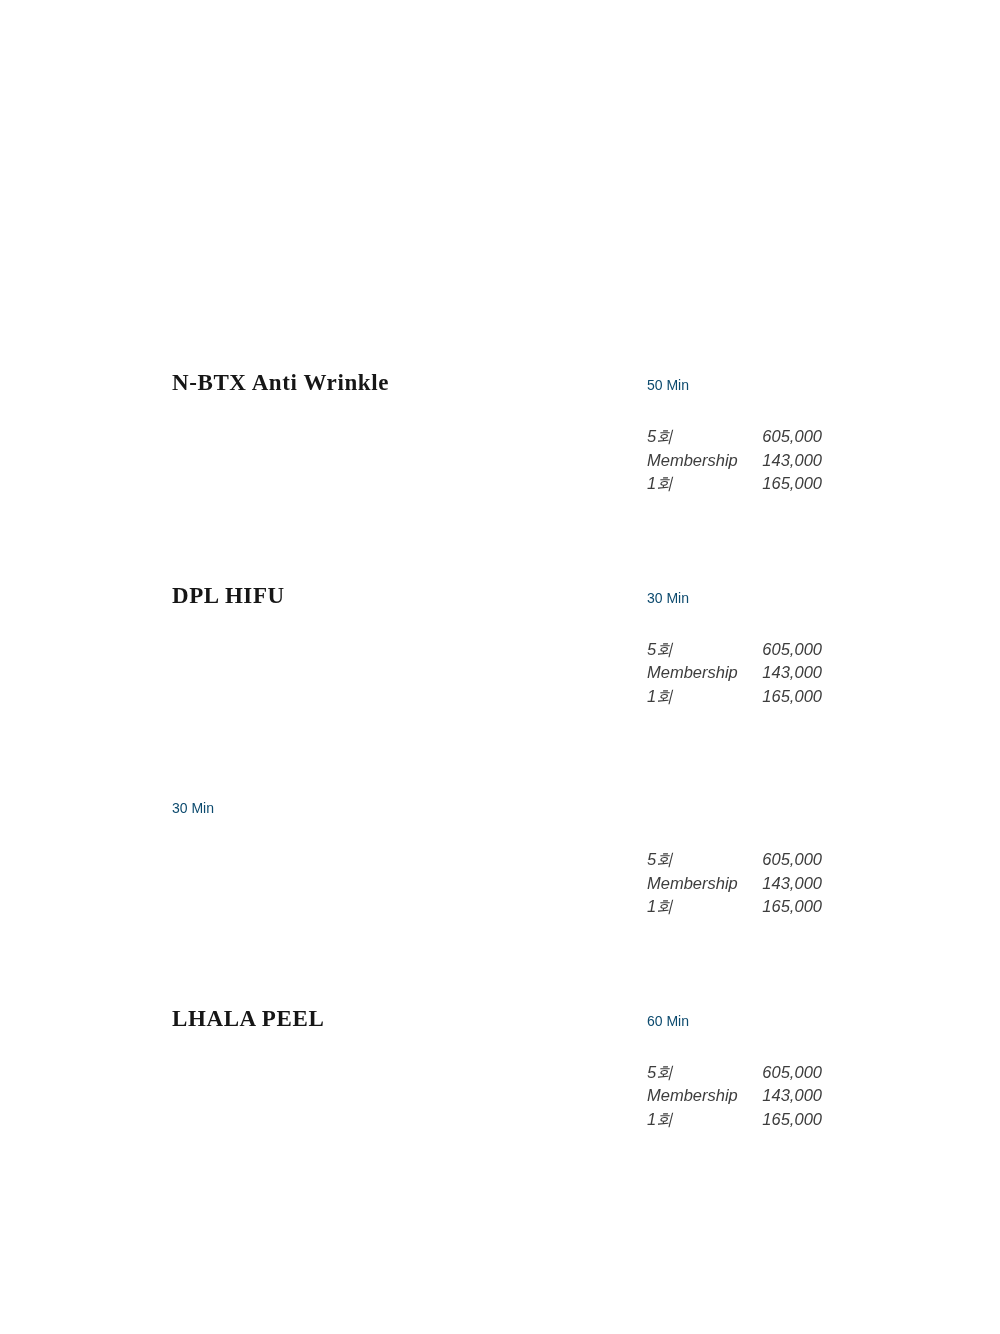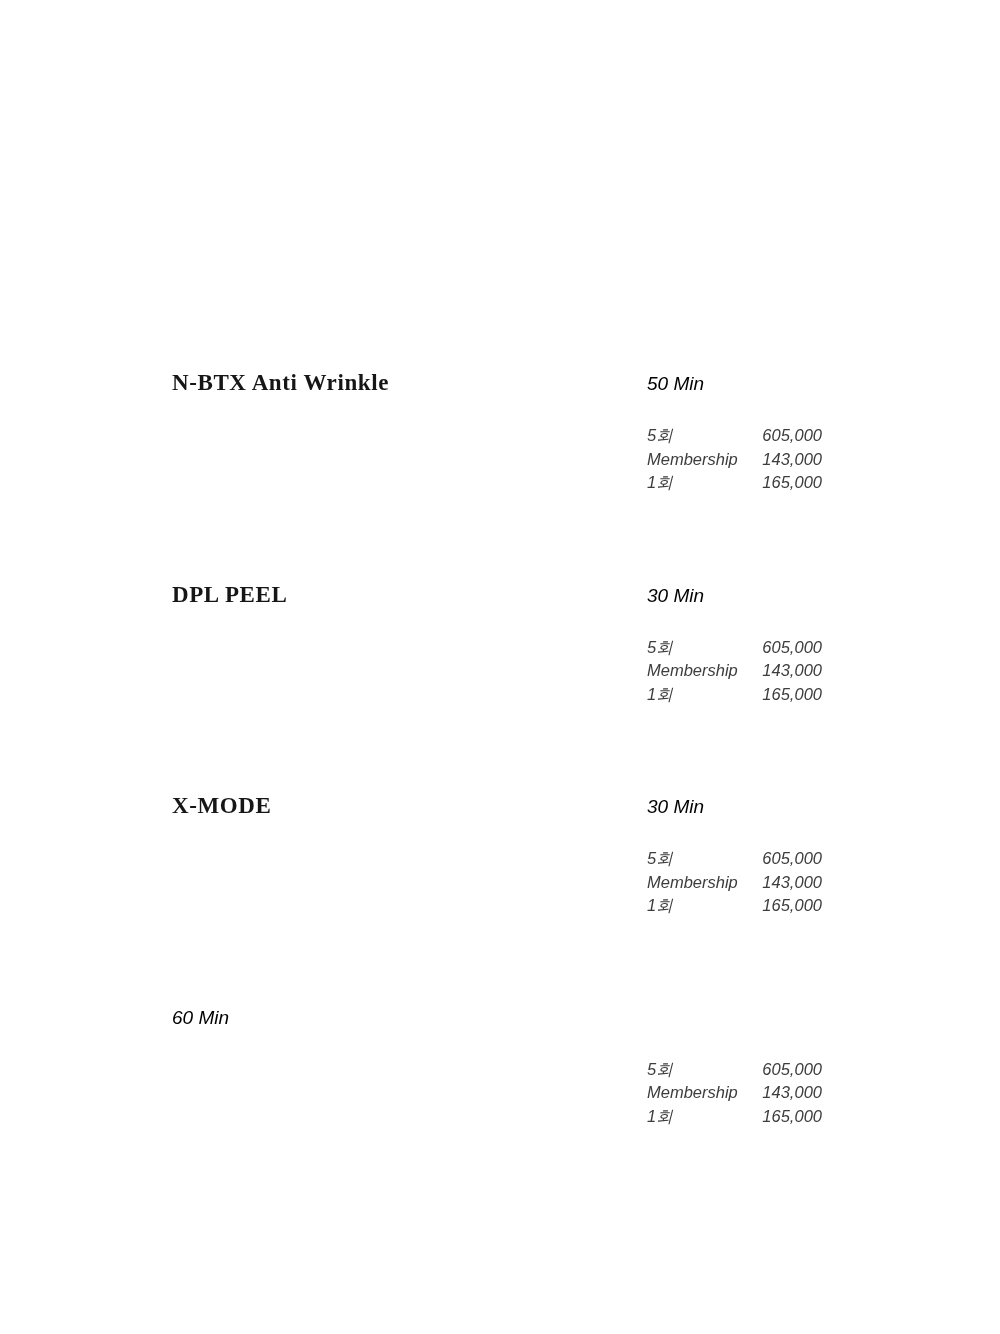--- a/index.html
+++ b/index.html
@@ -33,24 +33,23 @@
     font-family: "Liberation Serif", "DejaVu Serif", serif;
     font-weight: 600;
     font-size: 23px;
     line-height: 30px;
     letter-spacing: 0.6px;
     color: #161616;
   }
   .service-duration {
     width: 175px;
     font-family: "Liberation Sans", sans-serif;
-    font-style: italic;
-    font-size: 19px;
+    font-size: 14px;
     line-height: 30px;
-    color: #000000;
+    color: #0c4a6e;
   }
   .price-table {
     margin-left: auto;
     width: 175px;
     margin-top: 25px;
   }
   .price-row {
     display: flex;
     justify-content: space-between;
     font-family: "Liberation Sans", sans-serif;
@@ -84,62 +83,62 @@
         </div>
         <div class="price-row">
           <span class="price-label">1회</span>
           <span class="price-value">165,000</span>
         </div>
       </div>
     </section>
 
     <section class="service">
       <div class="service-head">
-        <h2 class="service-title">DPL PEEL</h2>
+        <h2 class="service-title">DPL HIFU</h2>
         <div class="service-duration">30 Min</div>
       </div>
       <div class="price-table">
         <div class="price-row">
           <span class="price-label">5회</span>
           <span class="price-value">605,000</span>
         </div>
         <div class="price-row">
           <span class="price-label">Membership</span>
           <span class="price-value">143,000</span>
         </div>
         <div class="price-row">
           <span class="price-label">1회</span>
           <span class="price-value">165,000</span>
         </div>
       </div>
     </section>
 
     <section class="service">
       <div class="service-head">
-        <h2 class="service-title">X-MODE</h2>
         <div class="service-duration">30 Min</div>
       </div>
       <div class="price-table">
         <div class="price-row">
           <span class="price-label">5회</span>
           <span class="price-value">605,000</span>
         </div>
         <div class="price-row">
           <span class="price-label">Membership</span>
           <span class="price-value">143,000</span>
         </div>
         <div class="price-row">
           <span class="price-label">1회</span>
           <span class="price-value">165,000</span>
         </div>
       </div>
     </section>
 
     <section class="service">
       <div class="service-head">
+        <h2 class="service-title">LHALA PEEL</h2>
         <div class="service-duration">60 Min</div>
       </div>
       <div class="price-table">
         <div class="price-row">
           <span class="price-label">5회</span>
           <span class="price-value">605,000</span>
         </div>
         <div class="price-row">
           <span class="price-label">Membership</span>
           <span class="price-value">143,000</span>

